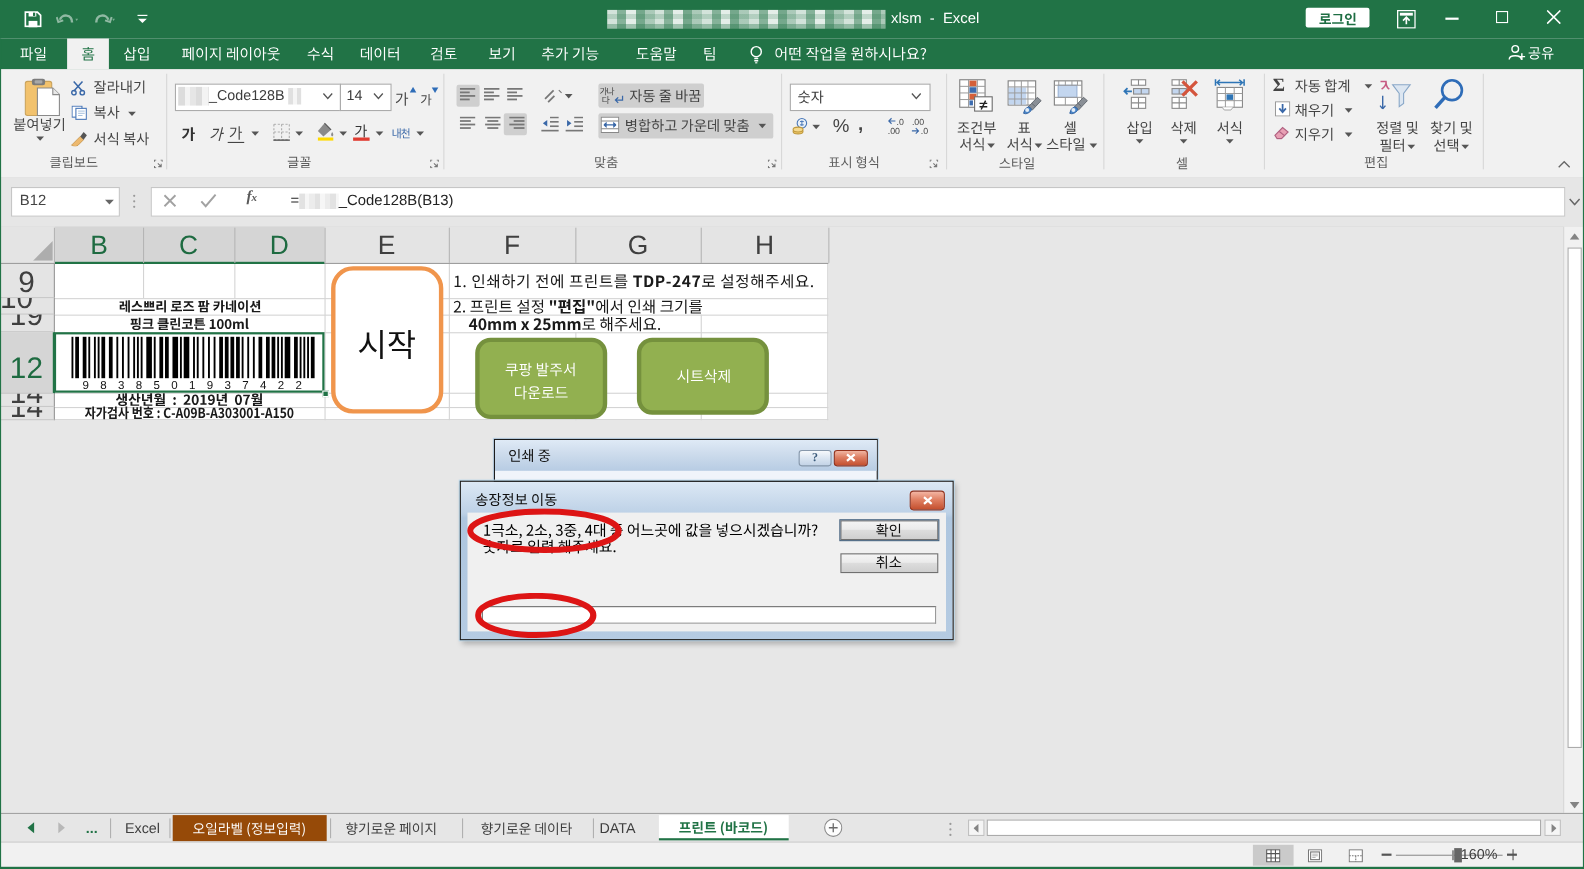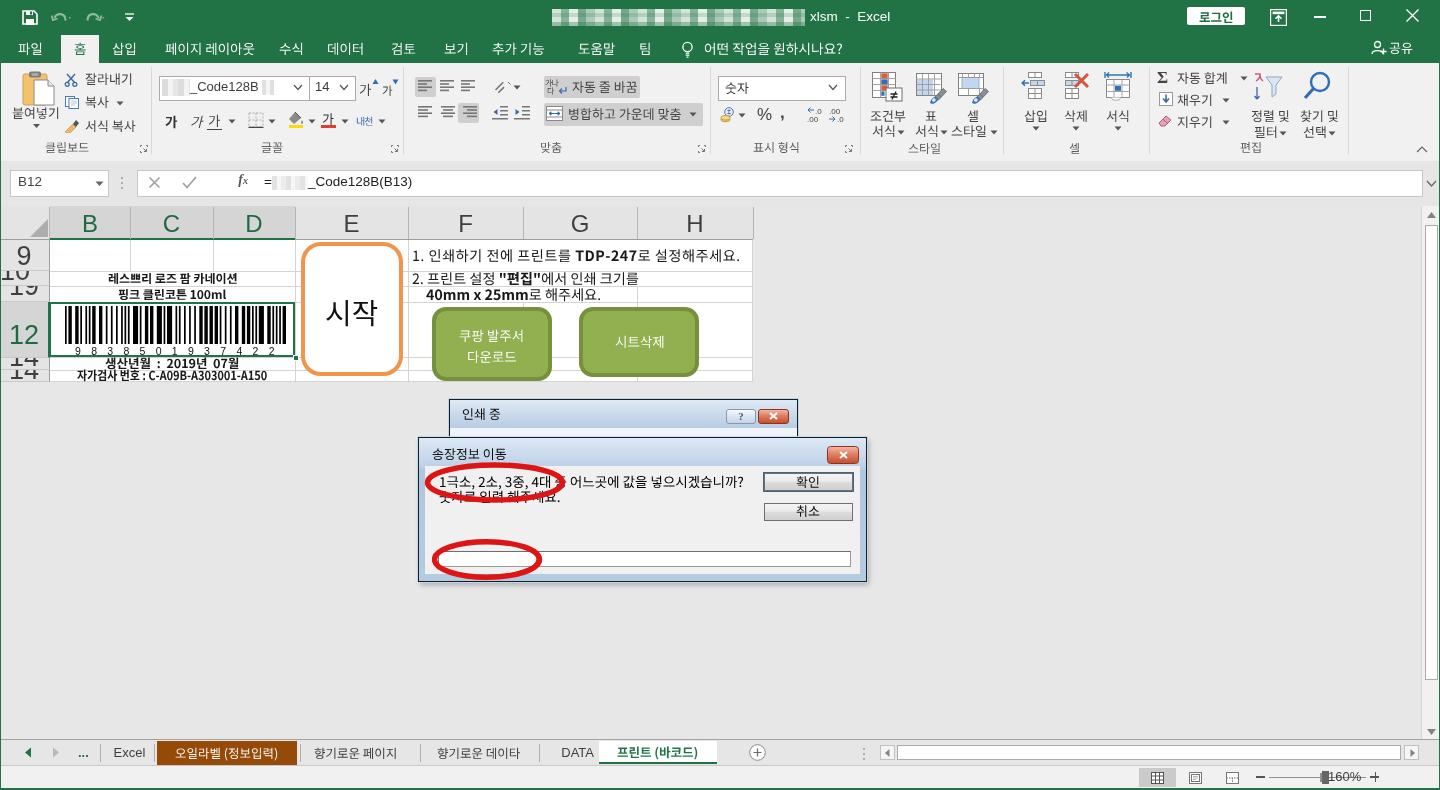--- a/index.html
+++ b/index.html
@@ -918,21 +918,21 @@
 <div style="position:absolute;left:121px;top:177px;width:2px;height:2px;background:#999;border-radius:1px;"></div>
 <div style="position:absolute;left:121px;top:182px;width:2px;height:2px;background:#999;border-radius:1px;"></div>
 <div style="position:absolute;left:121px;top:187px;width:2px;height:2px;background:#999;border-radius:1px;"></div>
 <div style="position:absolute;left:137px;top:170px;width:1284px;height:25px;background:#fff;border:1px solid #c6c6c6;"></div>
 <svg style="position:absolute;left:148px;top:176px" width="13" height="13" viewBox="0 0 13 13">
     <path d="M1.5 1.5 L11.5 11.5 M11.5 1.5 L1.5 11.5" stroke="#a2a2a2" stroke-width="1.7"></path>
   </svg>
 <svg style="position:absolute;left:182px;top:176px" width="15" height="13" viewBox="0 0 15 13">
     <path d="M1 7 l4 4.5 L14 1" stroke="#a2a2a2" stroke-width="1.8" fill="none"></path>
   </svg>
-<div style="position:absolute;left:224px;top:172px;width:24px;height:20px;font:italic 700 14px 'Liberation Serif',serif;color:#5a5a5a;text-align:right;">f<span style="font-size:10px">x</span></div>
+<div style="position:absolute;left:224px;top:172px;width:24px;height:20px;font:italic 700 14px 'Liberation Serif',serif;color:#5a5a5a;">f<span style="font-size:10px">x</span></div>
 <div style="position:absolute;left:264px;top:174px;width:400px;height:18px;font:13.5px 'Liberation Sans',sans-serif;color:#222;">=</div>
 <div style="position:absolute;left:272px;top:176px;width:36px;height:14px;background:repeating-linear-gradient(90deg,#e2e2e2 0 5px,#f6f6f6 5px 9px,#ececec 9px 14px);"></div>
 <div style="position:absolute;left:308px;top:174px;width:300px;height:18px;font:13.5px 'Liberation Sans',sans-serif;color:#222;">_Code128B(B13)</div>
 <svg style="position:absolute;left:1426px;top:180px" width="11" height="7" viewBox="0 0 11 7">
     <path d="M1 1 l4.5 5 l4.5 -5" stroke="#666" stroke-width="1.3" fill="none"></path>
   </svg>
 <div style="position:absolute;left:0;top:206px;width:1440px;height:533px;background:#e7e7e7;"></div>
 <div style="position:absolute;left:50px;top:240px;width:703px;height:142.3px;background:#fff;"></div>
 <div style="position:absolute;left:0;top:206px;width:753px;height:34px;background:#e4e4e4;border-bottom:1px solid #9e9e9e;box-sizing:border-box;"></div>
 <div style="position:absolute;left:50px;top:206px;width:245px;height:34px;background:#d5d5d5;border-bottom:2px solid #217346;box-sizing:border-box;"></div>
@@ -1270,21 +1270,21 @@
       <use href="#g167"></use>
       <use href="#g22" x="92"></use>
       <use href="#g148" x="184"></use>
       <use href="#g68" x="276"></use>
       <use href="#g17" x="390.4"></use>
       <use href="#g9" x="482.4"></use>
       <use href="#g79" x="574.4"></use>
     </g>
   </svg>
 <div style="position:absolute;left:539px;top:744px;width:1px;height:18px;background:#b0b0b0;"></div>
-<div style="position:absolute;left:545px;top:741px;width:49px;height:24px;font:13px 'Liberation Sans',sans-serif;color:#3f3f3f;text-align:right;line-height:23px;">DATA</div>
+<div style="position:absolute;left:545px;top:741px;width:49px;height:24px;font:13px 'Liberation Sans',sans-serif;color:#3f3f3f;text-align:left;line-height:23px;">DATA</div>
 <div style="position:absolute;left:599px;top:740.5px;width:118px;height:23px;background:#fff;border-bottom:2px solid #217346;box-sizing:border-box;"></div>
 <svg class="tx" style="left:617.4px;top:757px;" width="1" height="1">
     <g fill="#217346" transform="scale(0.125,0.125)">
       <use href="#g168"></use>
       <use href="#g108" x="92"></use>
       <use href="#g169" x="184"></use>
       <use href="#g170" x="298.7"></use>
       <use href="#g171" x="336.5"></use>
       <use href="#g109" x="428.5"></use>
       <use href="#g172" x="520.5"></use>

